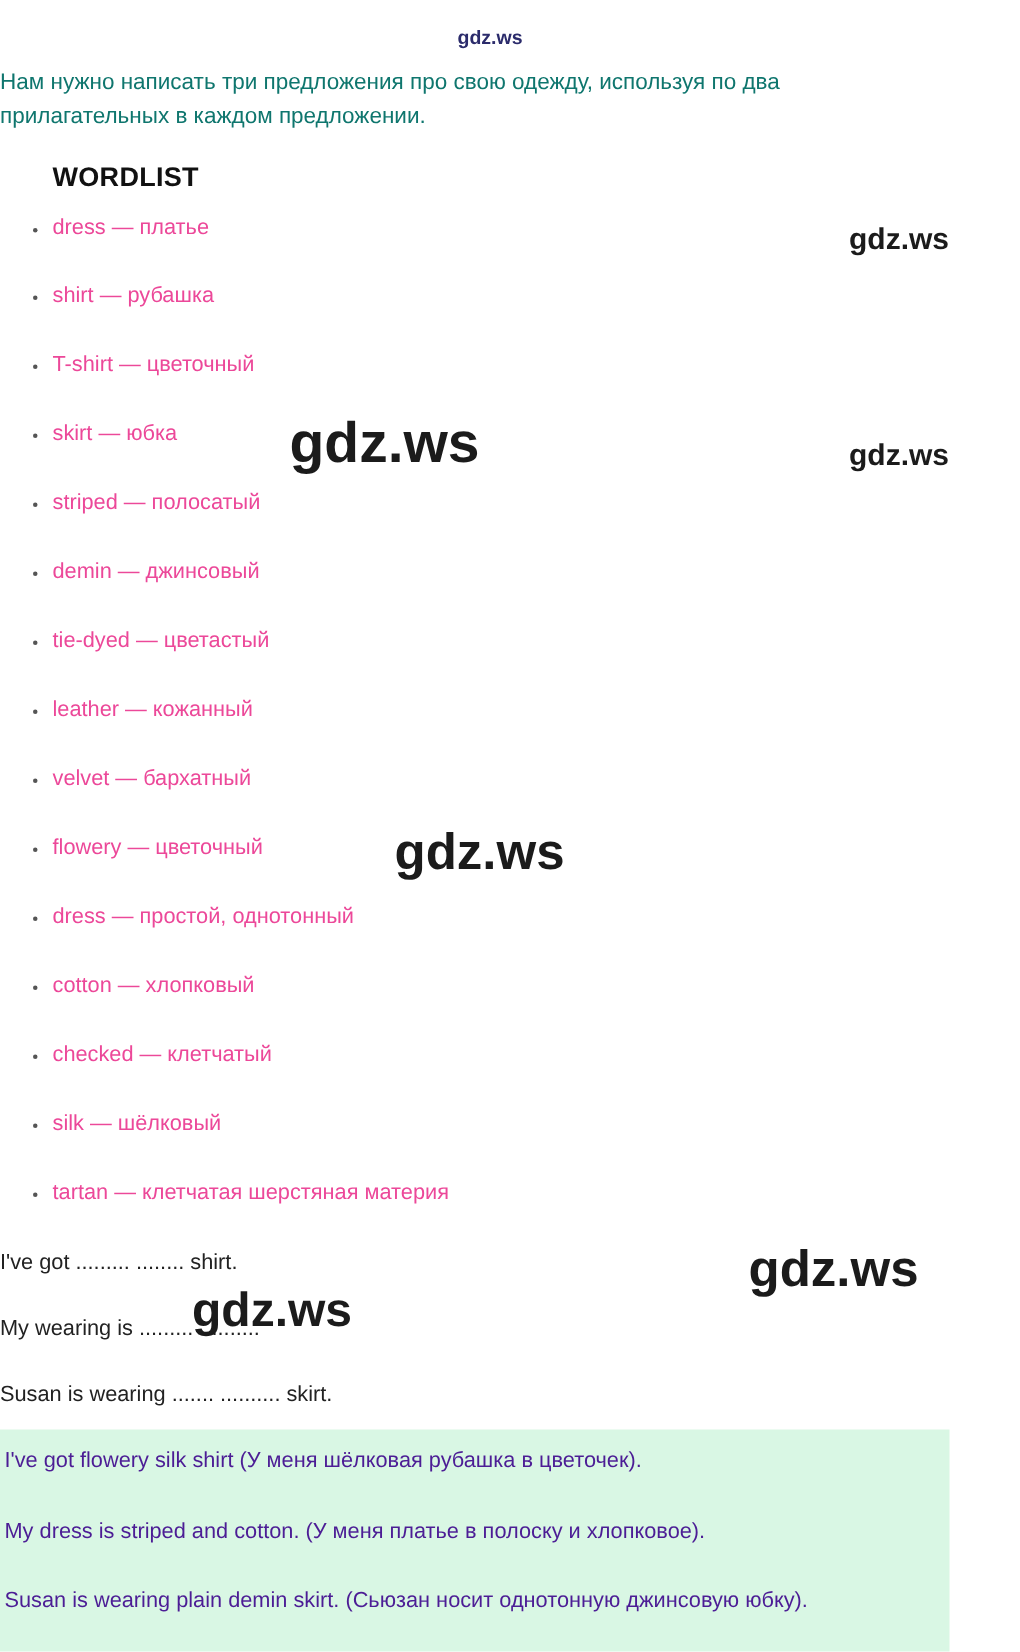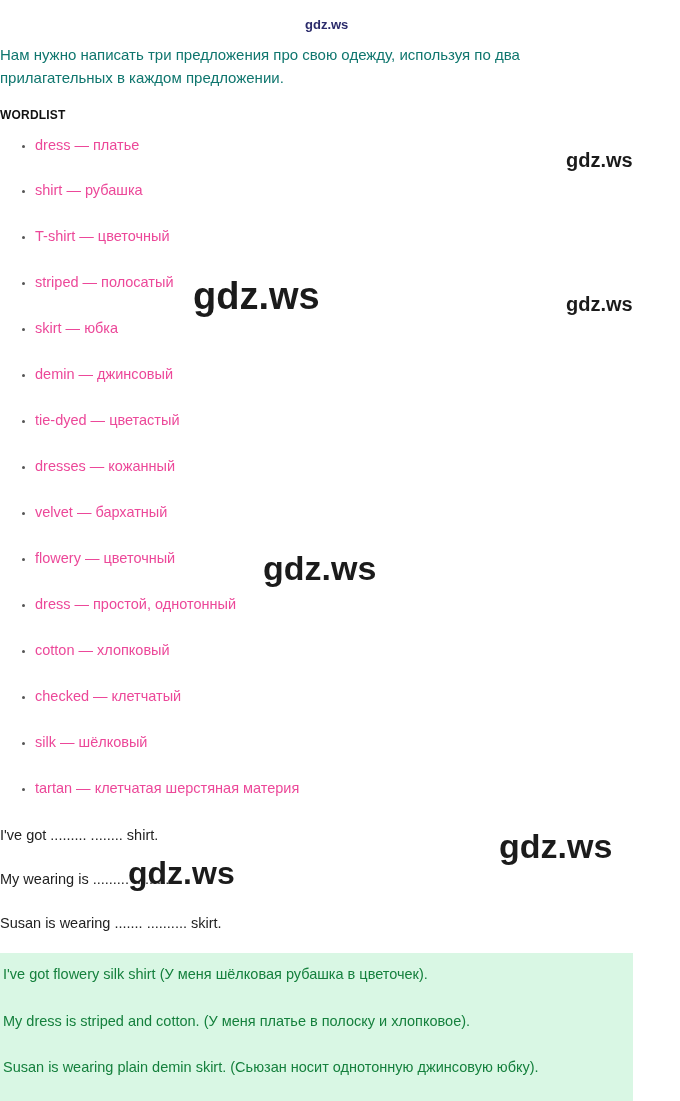--- a/index.html
+++ b/index.html
@@ -50,24 +50,25 @@
   .intro {
     padding: 28px 30px 0 0;
     font-size: 15px;
     font-weight: normal;
     line-height: 1.55;
     color: #0f766e;
   }
 
   .wordlist-title {
     margin: 18px 0 0 0;
-    font-size: 12px;
+    font-size: 18px;
     font-weight: bold;
     letter-spacing: 0.2px;
     color: #111111;
+    padding-left: 35px;
   }
 
   ul.wordlist {
     list-style: none;
     margin: 16px 0 0 0;
     padding: 0;
   }
   ul.wordlist li {
     position: relative;
     font-size: 14.5px;
@@ -101,21 +102,21 @@
     left: 0;
     top: 938px;
     width: 633px;
     min-height: 163px;
     background: #d9f7e4;
     box-sizing: border-box;
     padding: 12px 14px 10px 3px;
   }
   .answer-line {
     font-size: 14.5px;
-    color: #15803d;
+    color: #4c1d95;
     line-height: 1.35;
     margin: 0 0 27px 0;
   }
   .answer-line:last-child { margin-bottom: 0; }
 </style>
 </head>
 <body>
 
 <div class="page">
 
@@ -128,25 +129,25 @@
   <div class="wm wm-f">gdz.ws</div>
 
   <p class="intro">Нам нужно написать три предложения про свою одежду, используя по два прилагательных в каждом предложении.</p>
 
   <h2 class="wordlist-title">WORDLIST</h2>
 
   <ul class="wordlist">
     <li>dress — платье</li>
     <li>shirt — рубашка</li>
     <li>T-shirt — цветочный</li>
+    <li>skirt — юбка</li>
     <li>striped — полосатый</li>
-    <li>skirt — юбка</li>
     <li>demin — джинсовый</li>
     <li>tie-dyed — цветастый</li>
-    <li>dresses — кожанный</li>
+    <li>leather — кожанный</li>
     <li>velvet — бархатный</li>
     <li>flowery — цветочный</li>
     <li>dress — простой, однотонный</li>
     <li>cotton — хлопковый</li>
     <li>checked — клетчатый</li>
     <li>silk — шёлковый</li>
     <li>tartan — клетчатая шерстяная материя</li>
   </ul>
 
   <div class="task-lines">

